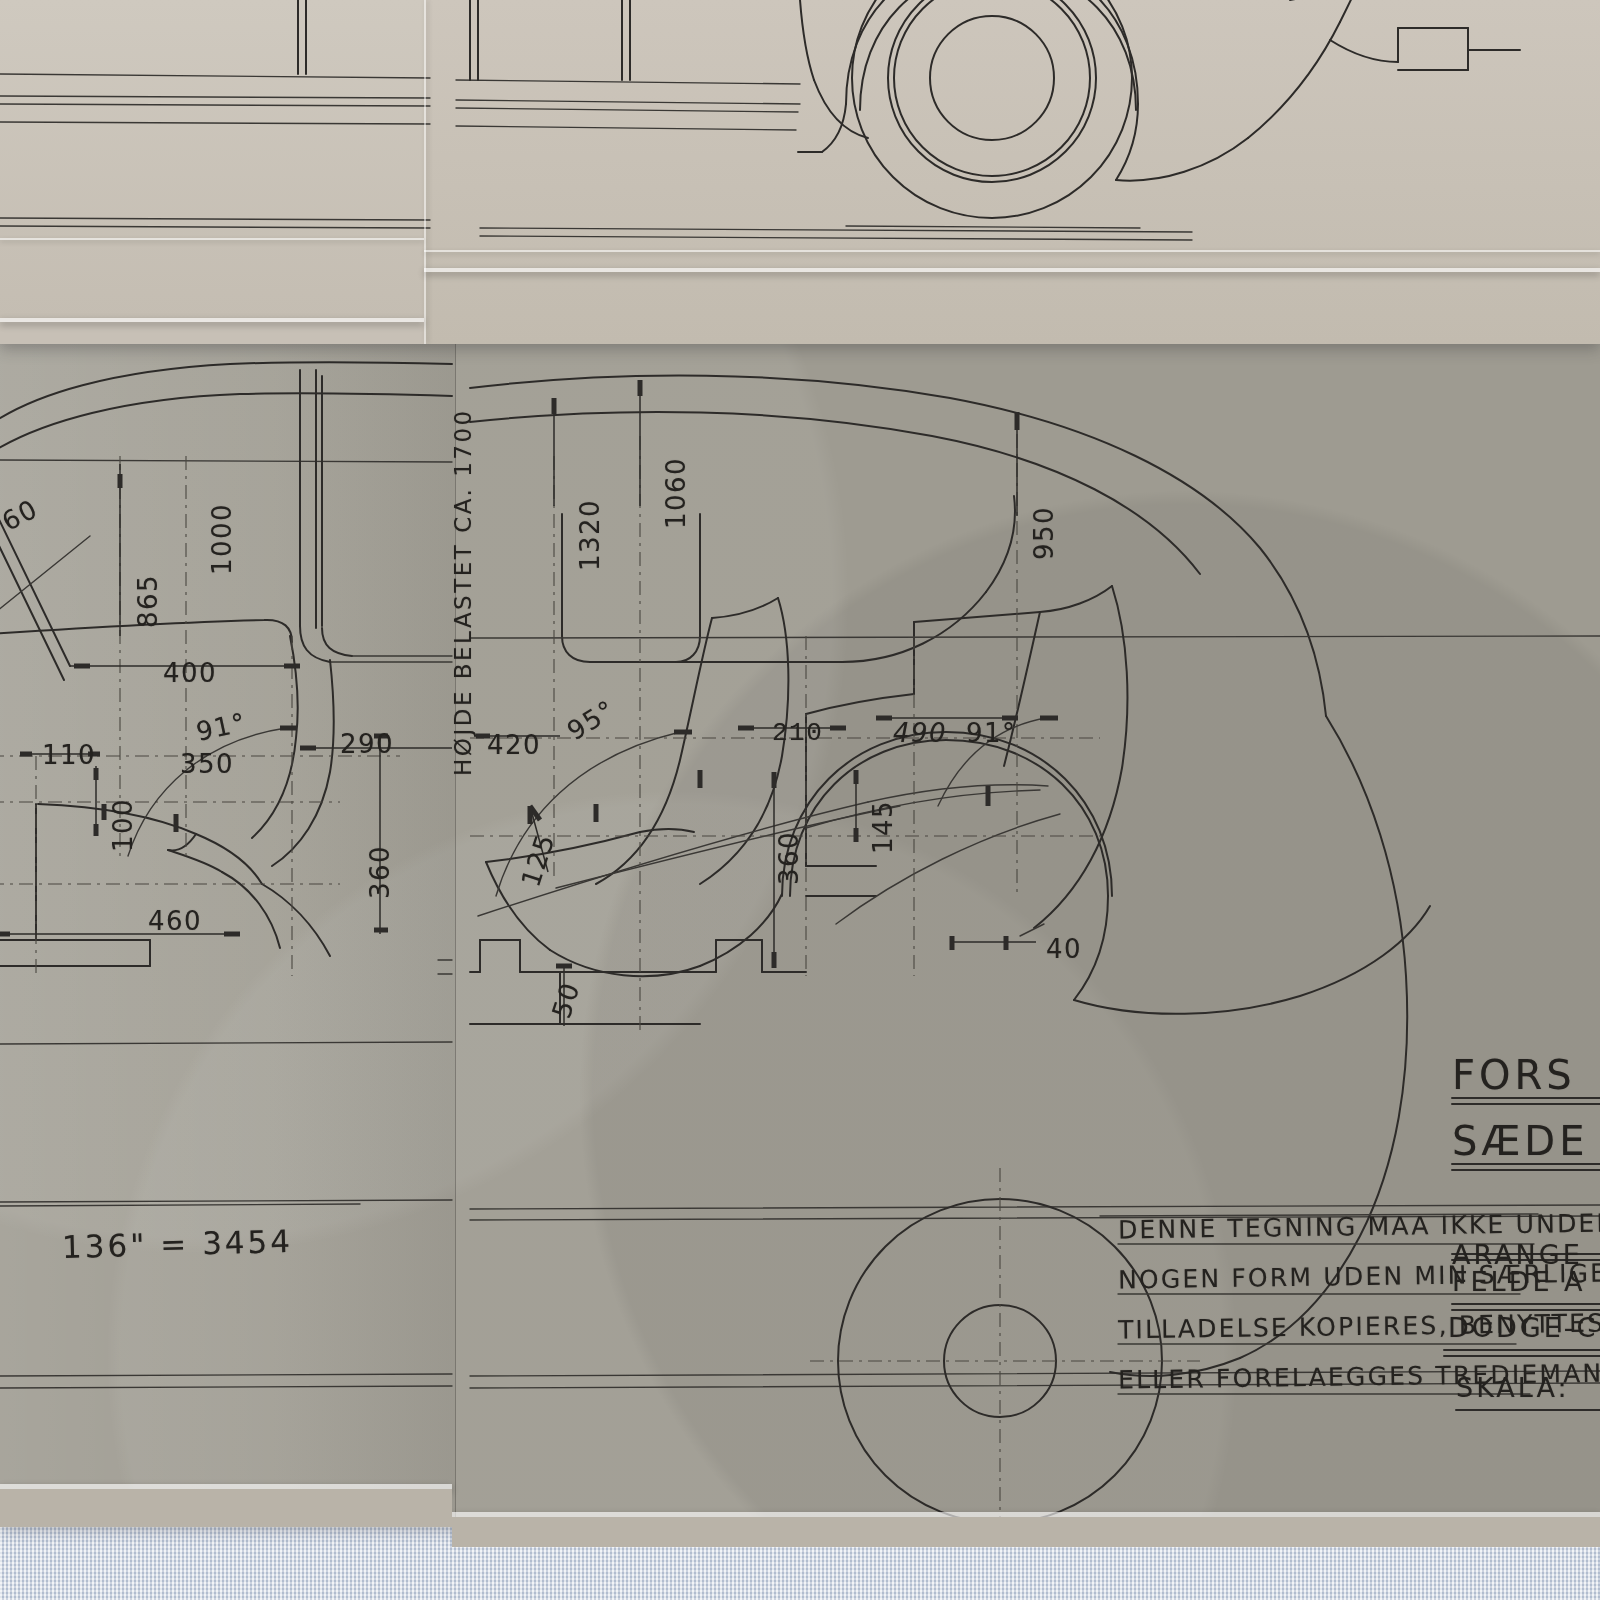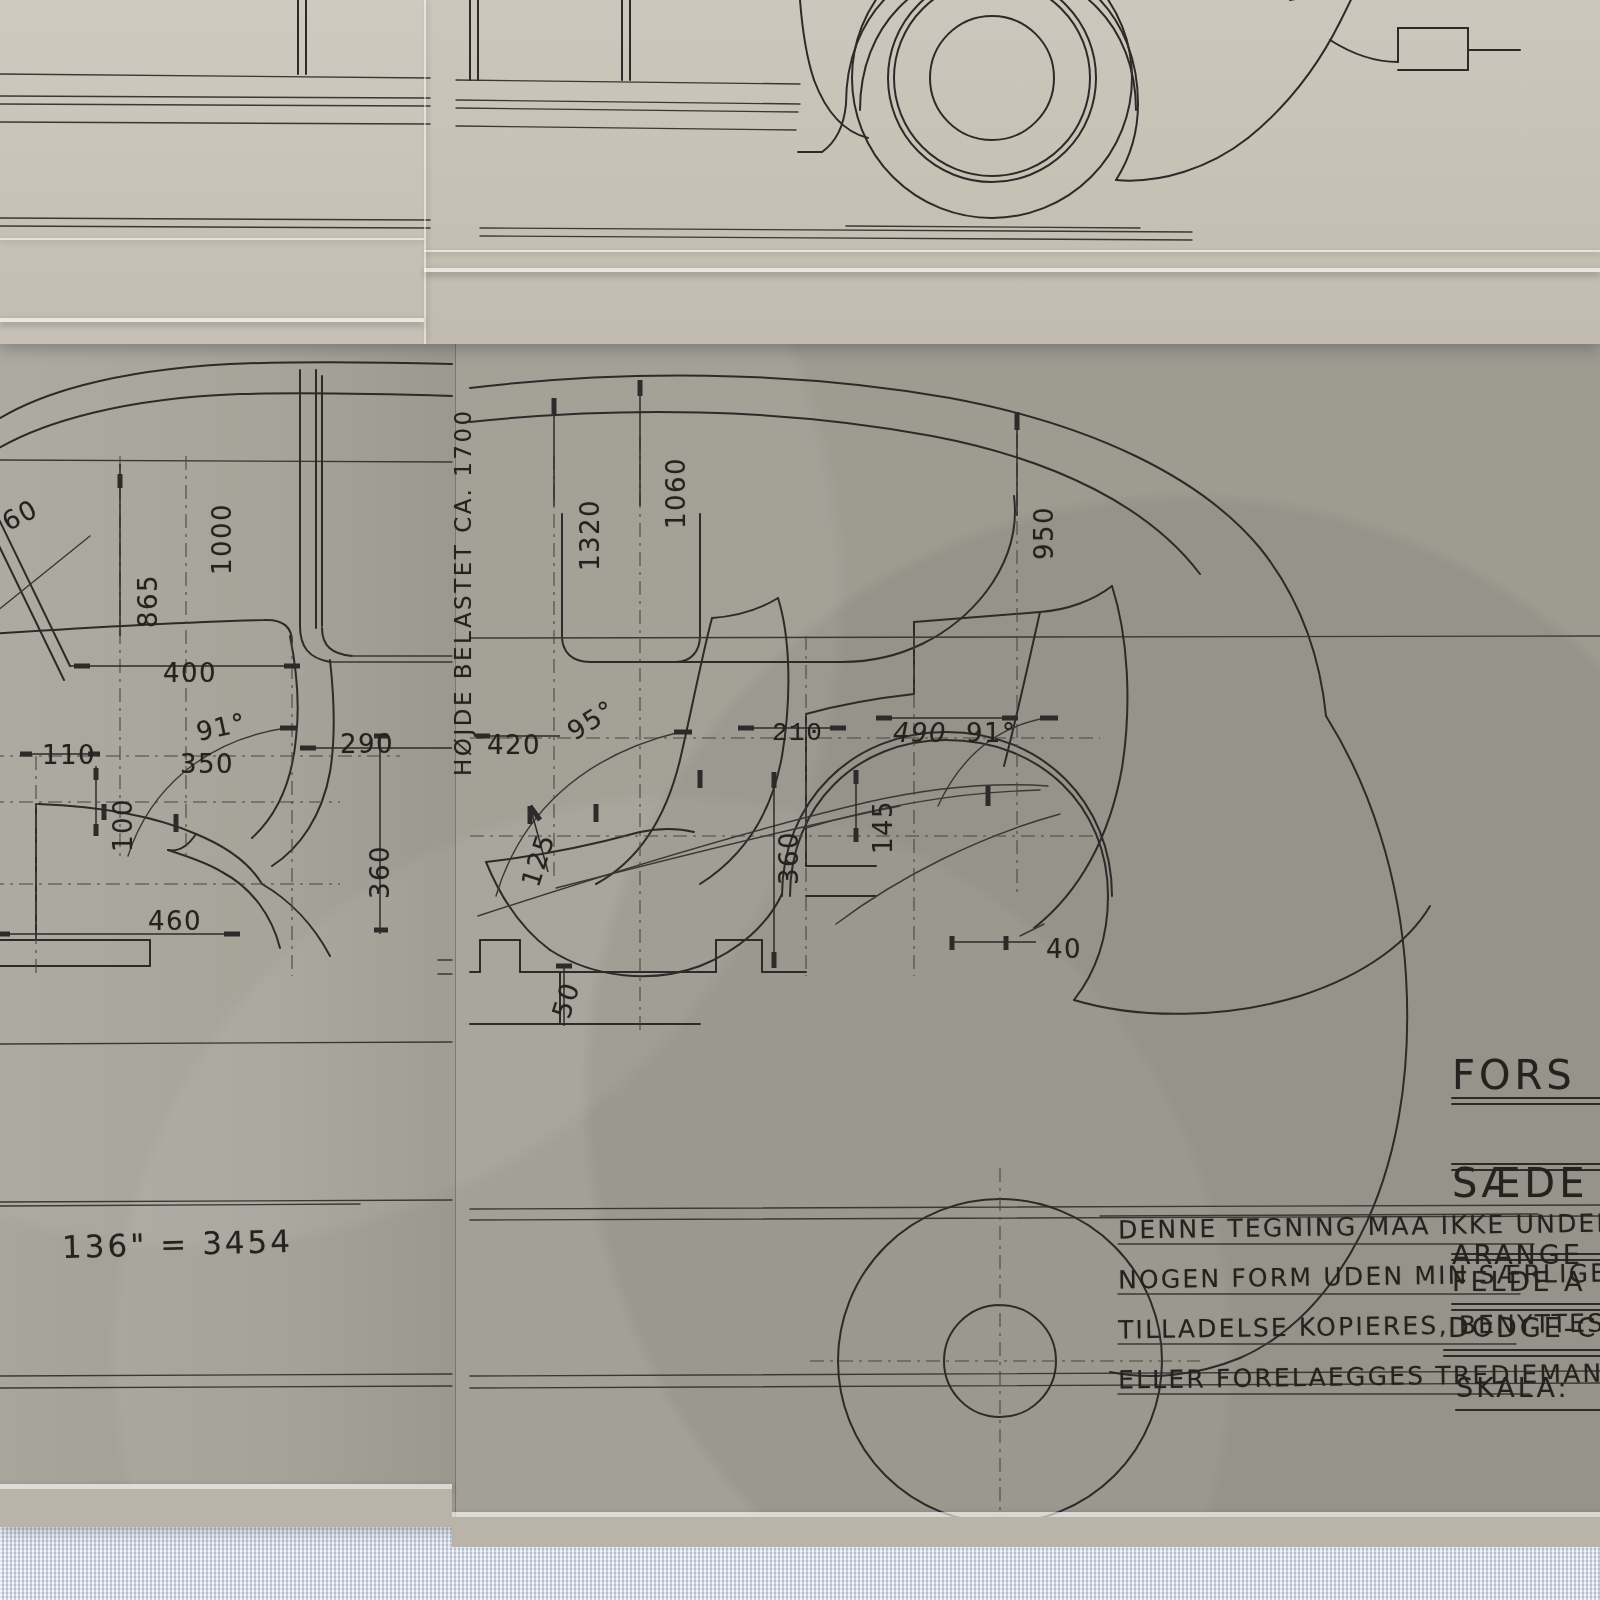--- a/index.html
+++ b/index.html
@@ -367,21 +367,21 @@
     <div class="hw dimtxt" style="left:856px;top:476px;transform:rotate(-90deg);">145</div>
     <div class="hw dimtxt" style="left:762px;top:507px;transform:rotate(-90deg);">360</div>
     <div class="hw dimtxt" style="left:548px;top:649px;transform:rotate(-72deg);">50</div>
     <div class="hw dimtxt" style="left:1046px;top:598px;">40</div>
 
     <div class="hw vert-note" style="left:450px;top:440px;transform:rotate(-90deg);">HØJDE BELASTET CA. 1700</div>
 
     <div class="hw scale-note" style="left:62px;top:890px;transform:rotate(-1.5deg);">136" = 3454</div>
 
     <div class="hw title-line" style="left:1452px;top:716px;">FORS</div>
-    <div class="hw title-line" style="left:1452px;top:782px;margin-top:42px;">SÆDE</div>
+    <div class="hw title-line" style="left:1452px;top:782px;">SÆDE</div>
     <div class="hw sub-line" style="left:1452px;top:880px;margin-top:23px;">ARANGE</div>
     <div class="hw sub-line" style="left:1452px;top:930px;">FELDE  A</div>
     <div class="hw sub-line" style="left:1448px;top:976px;">DODGE-C</div>
     <div class="hw sub-line" style="left:1456px;top:1036px;">SKALA:</div>
 
     <div class="hw note-line" style="left:1118px;top:876px;transform:rotate(-0.8deg);">DENNE TEGNING MAA IKKE UNDER</div>
     <div class="hw note-line" style="left:1118px;top:926px;transform:rotate(-0.8deg);">NOGEN FORM UDEN MIN SÆRLIGE</div>
     <div class="hw note-line" style="left:1118px;top:976px;transform:rotate(-0.8deg);">TILLADELSE KOPIERES, BENYTTES</div>
     <div class="hw note-line" style="left:1118px;top:1026px;transform:rotate(-0.8deg);">ELLER FORELAEGGES TREDIEMAND.</div>
   </div>

